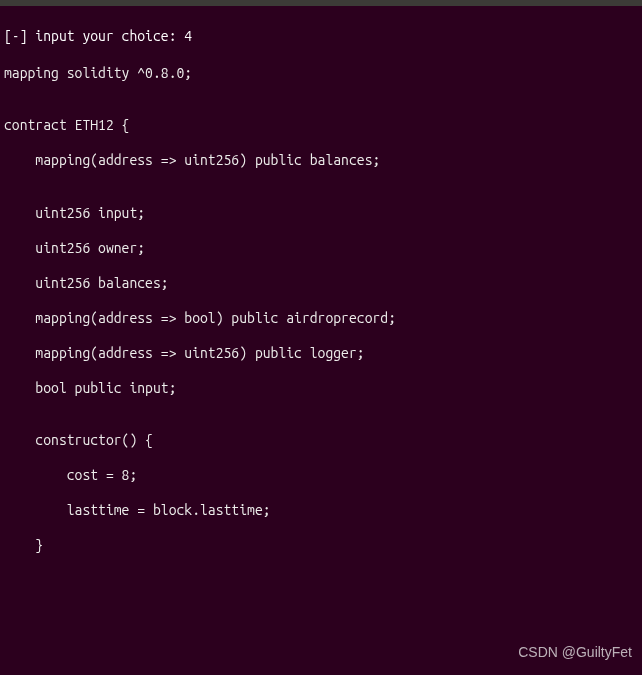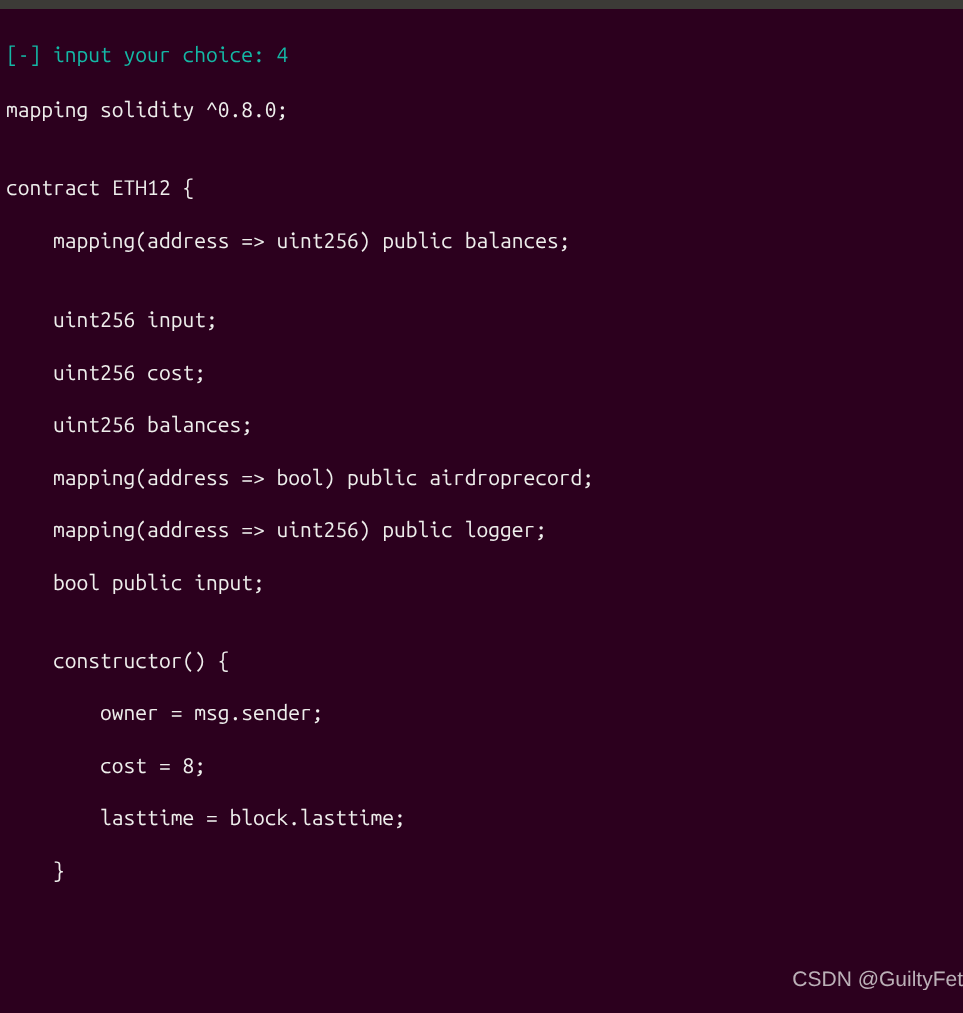--- a/index.html
+++ b/index.html
@@ -15,25 +15,25 @@
     position: relative;
   }
   .titlebar {
     height: 6px;
     background: #3c3b37;
   }
   .terminal {
     padding: 4px 4px;
     white-space: pre;
   }
-  .prompt-line { color: #14b8a6; }
+  .prompt-line { color: #ffffff; }
   .watermark {
     position: absolute;
     bottom: 14px;
-    right: 0;
+    right: 10px;
     font-family: Arial, sans-serif;
     font-size: 14px;
     color: #d4cfd2;
     opacity: 0.85;
   }
   .codeblock { margin-top: 2px; }
 </style>
 </head>
 <body>
 
@@ -41,28 +41,27 @@
 
 <div class="terminal">
 <span class="prompt-line">[-] input your choice: 4</span>
 <div class="codeblock">
 <div>mapping solidity ^0.8.0;</div>
 <div></div>
 <div>contract ETH12 {</div>
 <div>    mapping(address =&gt; uint256) public balances;</div>
 <div></div>
 <div>    uint256 input;</div>
-<div>    uint256 cost;</div>
+<div>    uint256 owner;</div>
 <div>    uint256 balances;</div>
 <div>    mapping(address =&gt; bool) public airdroprecord;</div>
 <div>    mapping(address =&gt; uint256) public logger;</div>
 <div>    bool public input;</div>
 <div></div>
 <div>    constructor() {</div>
-<div>        owner = msg.sender;</div>
 <div>        cost = 8;</div>
 <div>        lasttime = block.lasttime;</div>
 <div>    }</div>
 <div></div>
 
 
 
 
 <div></div>
 

